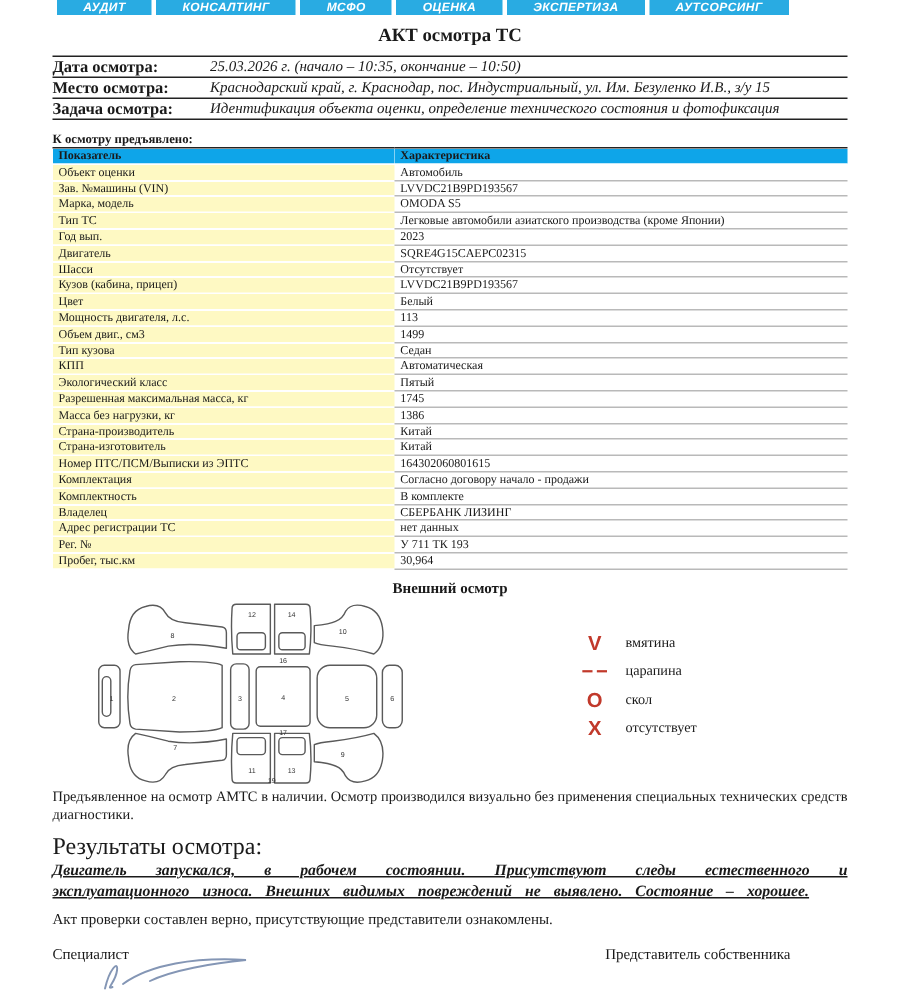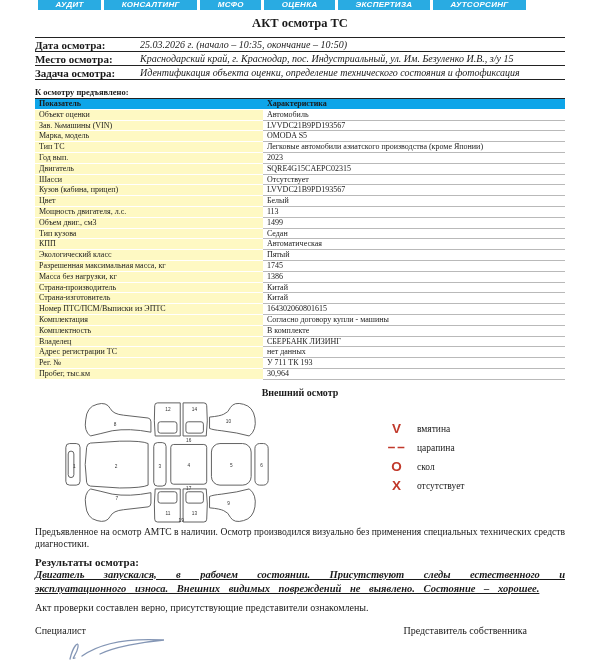--- a/index.html
+++ b/index.html
@@ -42,21 +42,21 @@
   .diagram text{fill:#333;font-size:5px;font-family:"Liberation Sans",sans-serif;text-anchor:middle;stroke:none;}
   .legend{margin-left:112px;margin-top:20px;}
   .legend-row{display:flex;align-items:center;height:19px;}
   .legend-sym{
     width:26px;text-align:center;color:#c1392b;font-weight:900;font-size:13.5px;
     font-family:"Liberation Sans",sans-serif;line-height:14px;letter-spacing:-1px;
   }
   .legend-lbl{font-size:9.5px;margin-left:8px;}
   
   .para{font-size:9.6px;text-align:justify;line-height:12.5px;margin-top:3px;}
-  .res-h{font-weight:bold;font-size:11px;margin-top:5px;}
+  .res-h{font-weight:normal;font-size:16px;margin-top:5px;}
   .res-t{
     font-weight:bold;font-style:italic;font-size:10.5px;line-height:14px;
     text-align:justify;text-decoration:underline;word-spacing:6px;
   }
   .act-line{font-size:10px;margin-top:6px;}
   .sign-row{display:flex;justify-content:space-between;margin-top:12px;font-size:10px;width:492px;}
   .signature{position:absolute;left:52px;top:634px;}
   .signature svg{display:block;}
 </style>
 </head>
@@ -171,21 +171,21 @@
     <tr>
           <td class="k">Страна-изготовитель</td>
           <td class="v">Китай</td>
         </tr>
     <tr>
           <td class="k">Номер ПТС/ПСМ/Выписки из ЭПТС</td>
           <td class="v">164302060801615</td>
         </tr>
     <tr>
           <td class="k">Комплектация</td>
-          <td class="v">Согласно договору купли - машины</td>
+          <td class="v">Согласно договору начало - продажи</td>
         </tr>
     <tr>
           <td class="k">Комплектность</td>
           <td class="v">В комплекте</td>
         </tr>
     <tr>
           <td class="k">Владелец</td>
           <td class="v">СБЕРБАНК ЛИЗИНГ</td>
         </tr>
     <tr>

